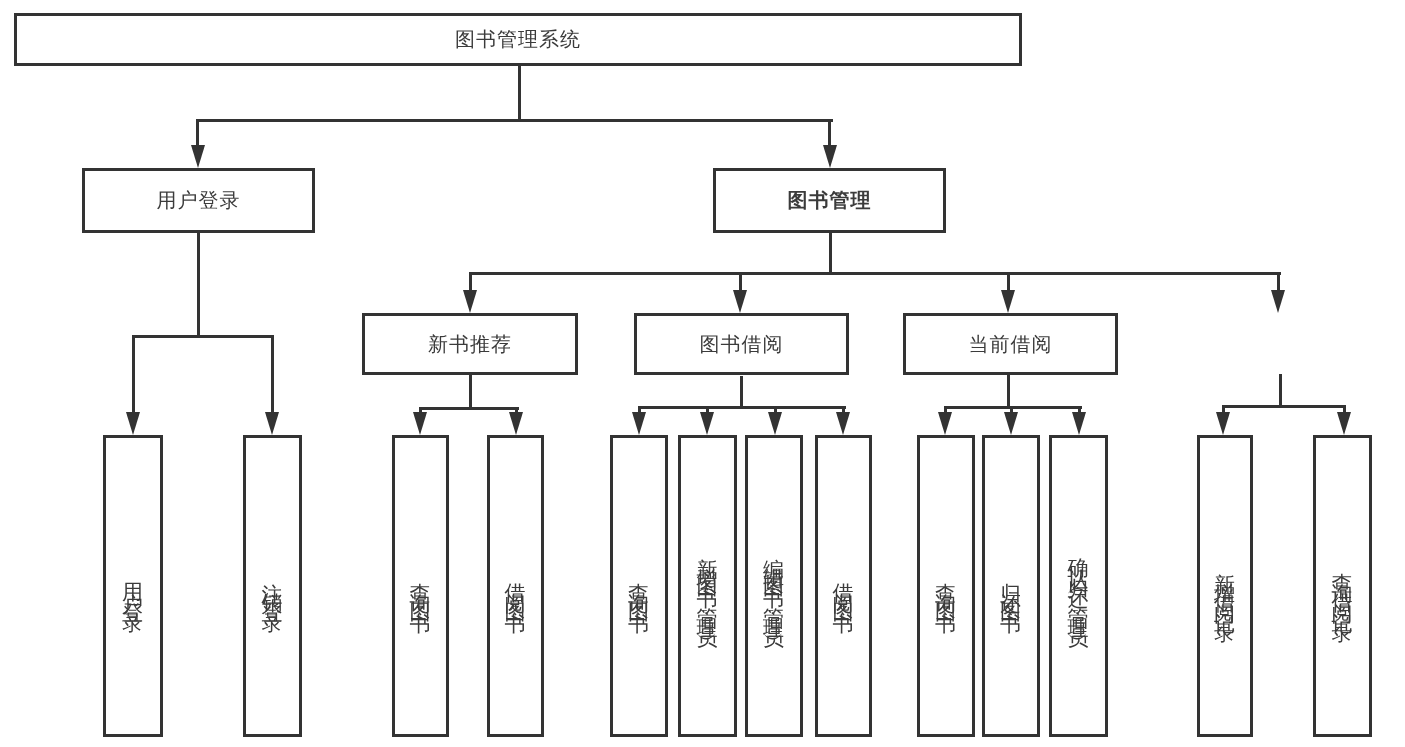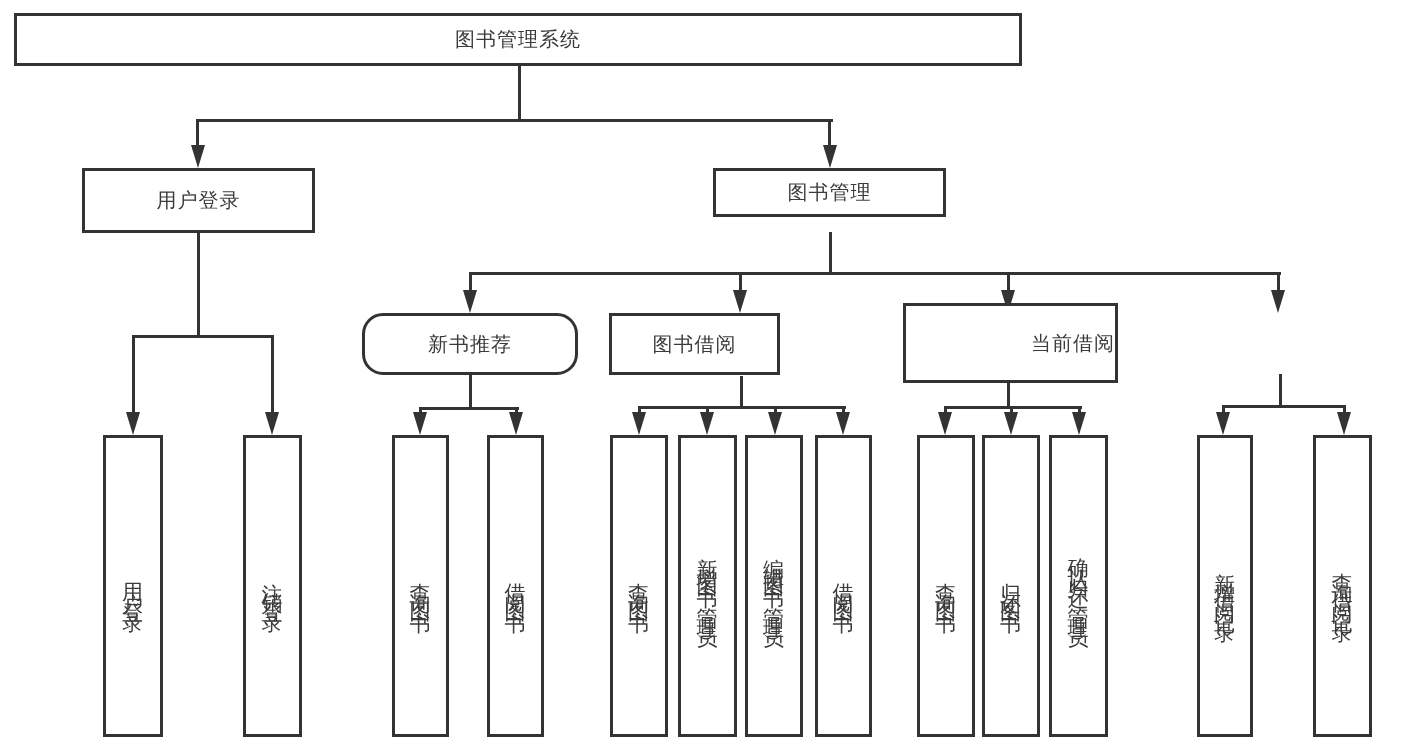--- a/index.html
+++ b/index.html
@@ -98,31 +98,31 @@
   <div class="arrow" style="left:1216px;top:412px;"></div>
   <div class="arrow" style="left:1337px;top:412px;"></div>
 
   <div class="node" style="left:14px;top:13px;width:1008px;height:53px;">
     <span class="h-label">图书管理系统</span>
   </div>
 
   <div class="node" style="left:82px;top:168px;width:233px;height:65px;">
     <span class="h-label">用户登录</span>
   </div>
-  <div class="node" style="left:713px;top:168px;width:233px;height:49px;">
+  <div class="node" style="left:713px;top:168px;width:233px;height:65px;font-weight:bold;">
     <span class="h-label">图书管理</span>
   </div>
 
-  <div class="node" style="left:362px;top:313px;width:216px;height:62px;border-radius:21px;">
+  <div class="node" style="left:362px;top:313px;width:216px;height:62px;">
     <span class="h-label">新书推荐</span>
   </div>
-  <div class="node" style="left:609px;top:313px;width:171px;height:62px;">
+  <div class="node" style="left:634px;top:313px;width:215px;height:62px;">
     <span class="h-label">图书借阅</span>
   </div>
-  <div class="node" style="left:903px;top:303px;width:215px;height:80px;justify-content:flex-end;">
+  <div class="node" style="left:903px;top:313px;width:215px;height:62px;">
     <span class="h-label">当前借阅</span>
   </div>
 
   <div class="node" style="left:103px;top:435px;width:60px;height:302px;">
     <span class="v-label">用户登录</span>
   </div>
   <div class="node" style="left:243px;top:435px;width:59px;height:302px;">
     <span class="v-label">注销登录</span>
   </div>
   <div class="node" style="left:392px;top:435px;width:57px;height:302px;">

